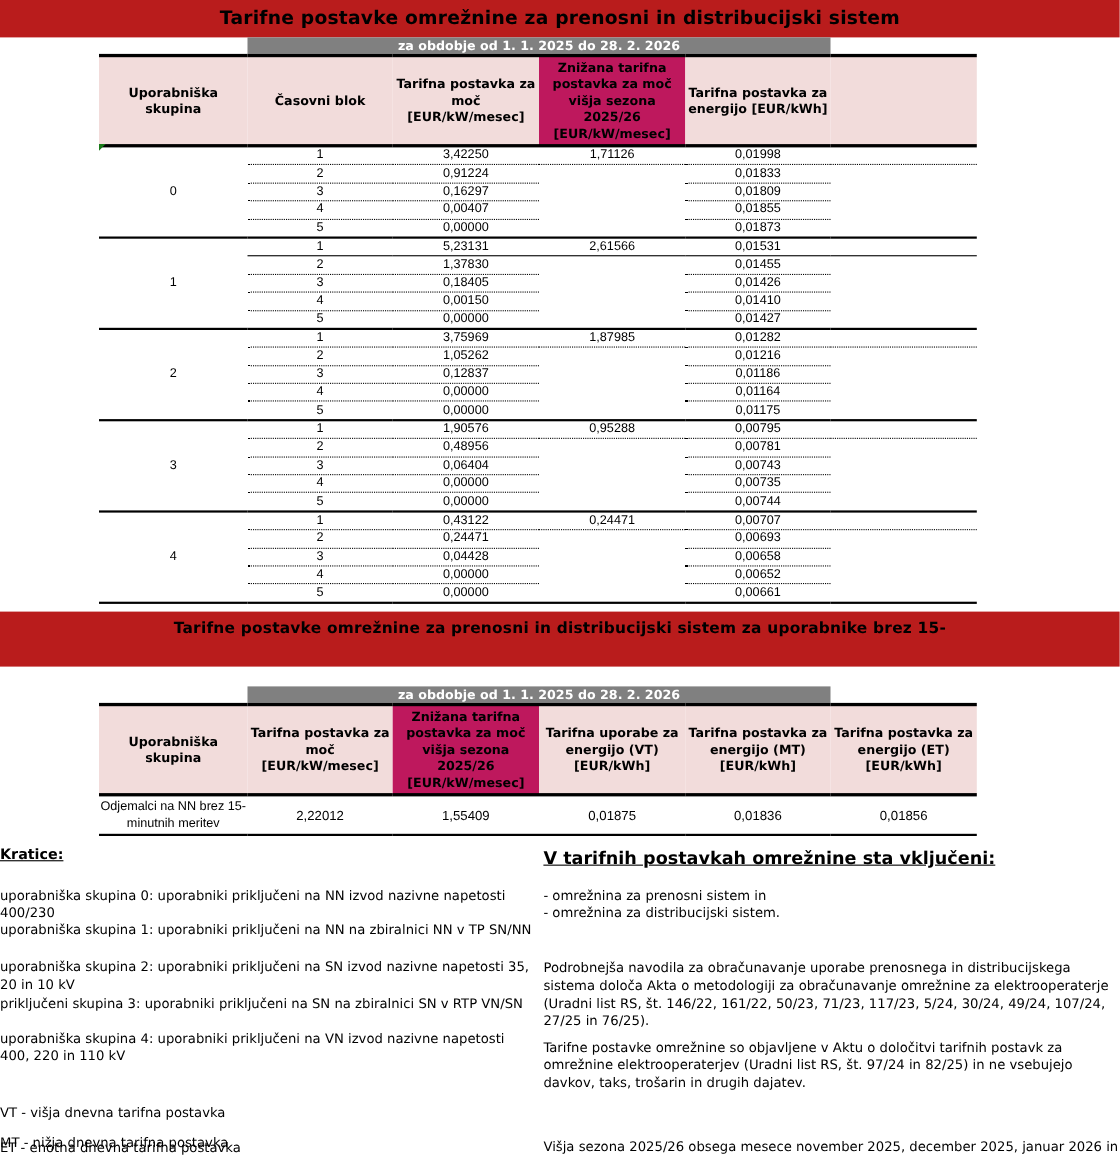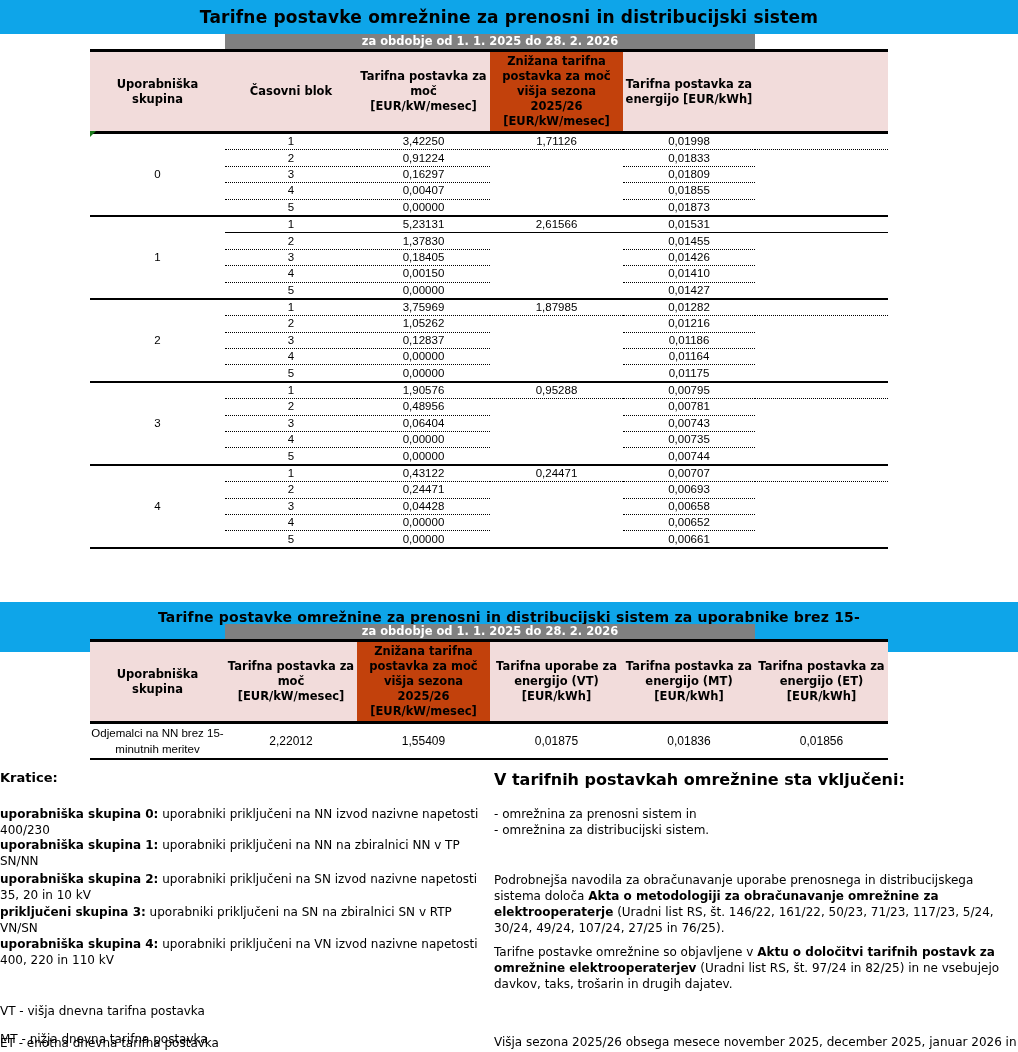--- a/index.html
+++ b/index.html
@@ -1,56 +1,56 @@
 <!DOCTYPE html>
 <html><head>
 <meta charset="utf-8">
 <style>
   html, body { margin: 0; padding: 0; background: #ffffff; }
   body { width: 1018px; height: 1052px; position: relative; overflow: hidden;
          font-family: "DejaVu Sans", sans-serif; color: #000; }
-  .title-band { position: absolute; left: 0; width: 1018px; background: #0ea5e9;
+  .title-band { position: absolute; left: 0; width: 1018px; background: #b91c1c;
                 text-align: center; font-weight: bold; letter-spacing: 0.2px; }
   .title-band.t1 { top: 0; height: 34px; font-size: 17px; line-height: 34px; }
-  .title-band.t2 { top: 602px; height: 50px; font-size: 14px; line-height: 20px; padding-top: 5px; box-sizing: border-box; }
+  .title-band.t2 { top: 556px; height: 50px; font-size: 14px; line-height: 20px; padding-top: 5px; box-sizing: border-box; }
   .period { position: absolute; left: 225px; width: 530px; height: 15px; background: #808080;
             color: #fff; font-weight: bold; font-size: 11.5px; text-align: center; line-height: 15px; }
   .period.p1 { top: 34px; }
   .period.p2 { top: 624px; }
 
   table.grid { position: absolute; left: 90px; border-collapse: collapse; table-layout: fixed; }
   table.grid td, table.grid th { padding: 0; font-size: 11.5px; font-family: "Liberation Sans", sans-serif; }
   table.grid th { font-family: "DejaVu Sans", sans-serif; font-weight: bold; font-size: 11.5px;
                   background: #f2dcdb; text-align: center; vertical-align: middle; line-height: 15px; }
-  table.grid th.blue { background: #c2410c; }
+  table.grid th.blue { background: #be185d; }
   table.grid th.blank { background: #f2dcdb; }
   table.grid thead tr { border-top: 3px solid #000; border-bottom: 3px solid #000; }
 
   #t1 { top: 49px; width: 798px; }
   #t1 thead th { height: 79px; }
   #t1 td { height: 15.4px; line-height: 15px; text-align: center; }
   #t1 td.grp { vertical-align: middle; }
   #t1 tr.dotted td.c { border-bottom: 1px dotted #000; }
   #t1 tr.solid td.c { border-bottom: 1px solid #000; }
   #t1 tr.grp-end td { border-bottom: 2px solid #000 !important; }
   #t1 td.grp { border-bottom: 2px solid #000; }
 
   #t2 { top: 639px; width: 798px; }
   #t2 thead th { height: 79px; }
   #t2 td { height: 34px; text-align: center; vertical-align: middle; font-size: 12px;
            border-bottom: 2px solid #000; }
   #t2 td.label { font-size: 11.5px; line-height: 16px; }
 
   .notes-left { position: absolute; left: 0; top: 770px; width: 485px; font-size: 12px; line-height: 16px; }
   .notes-right { position: absolute; left: 494px; top: 770px; width: 524px; font-size: 12px; line-height: 16px; }
-  .notes-left h3, .notes-right h3 { margin: 0; font-size: 13px; font-weight: bold; }
+  .notes-left h3, .notes-right h3 { margin: 0; font-size: 13px; font-weight: bold; text-decoration: underline; }
   .notes-right h3 { font-size: 16px; }
   .nl-item { position: absolute; left: 0; width: 485px; }
   .nr-item { position: absolute; left: 0; width: 524px; }
-  b { font-weight: bold; }
+  b { font-weight: normal; }
   .corner { position: absolute; left: 90px; top: 131px; width: 0; height: 0;
             border-top: 6px solid #1a7a1a; border-right: 6px solid transparent; }
 </style>
 </head>
 <body>
 
 <div class="title-band t1">Tarifne postavke omrežnine za prenosni in distribucijski sistem</div>
 <div class="period p1">za obdobje od 1. 1. 2025 do 28. 2. 2026</div>
 
 <table class="grid" id="t1">
@@ -252,21 +252,20 @@
         <td class="e"></td>
         <td class="c">0,00661</td>
         <td class="e"></td>
       </tr>
     </tbody>
 </table>
 <div class="corner"></div>
 
 <div class="title-band t2">
   <div>Tarifne postavke omrežnine za prenosni in distribucijski sistem za uporabnike brez 15-</div>
-  <div>minutnih meritev</div>
 </div>
 <div class="period p2">za obdobje od 1. 1. 2025 do 28. 2. 2026</div>
 
 <table class="grid" id="t2">
   <colgroup>
     <col style="width:135px">
       <col style="width:132px">
       <col style="width:133px">
     <col style="width:133px">
       <col style="width:132px">

